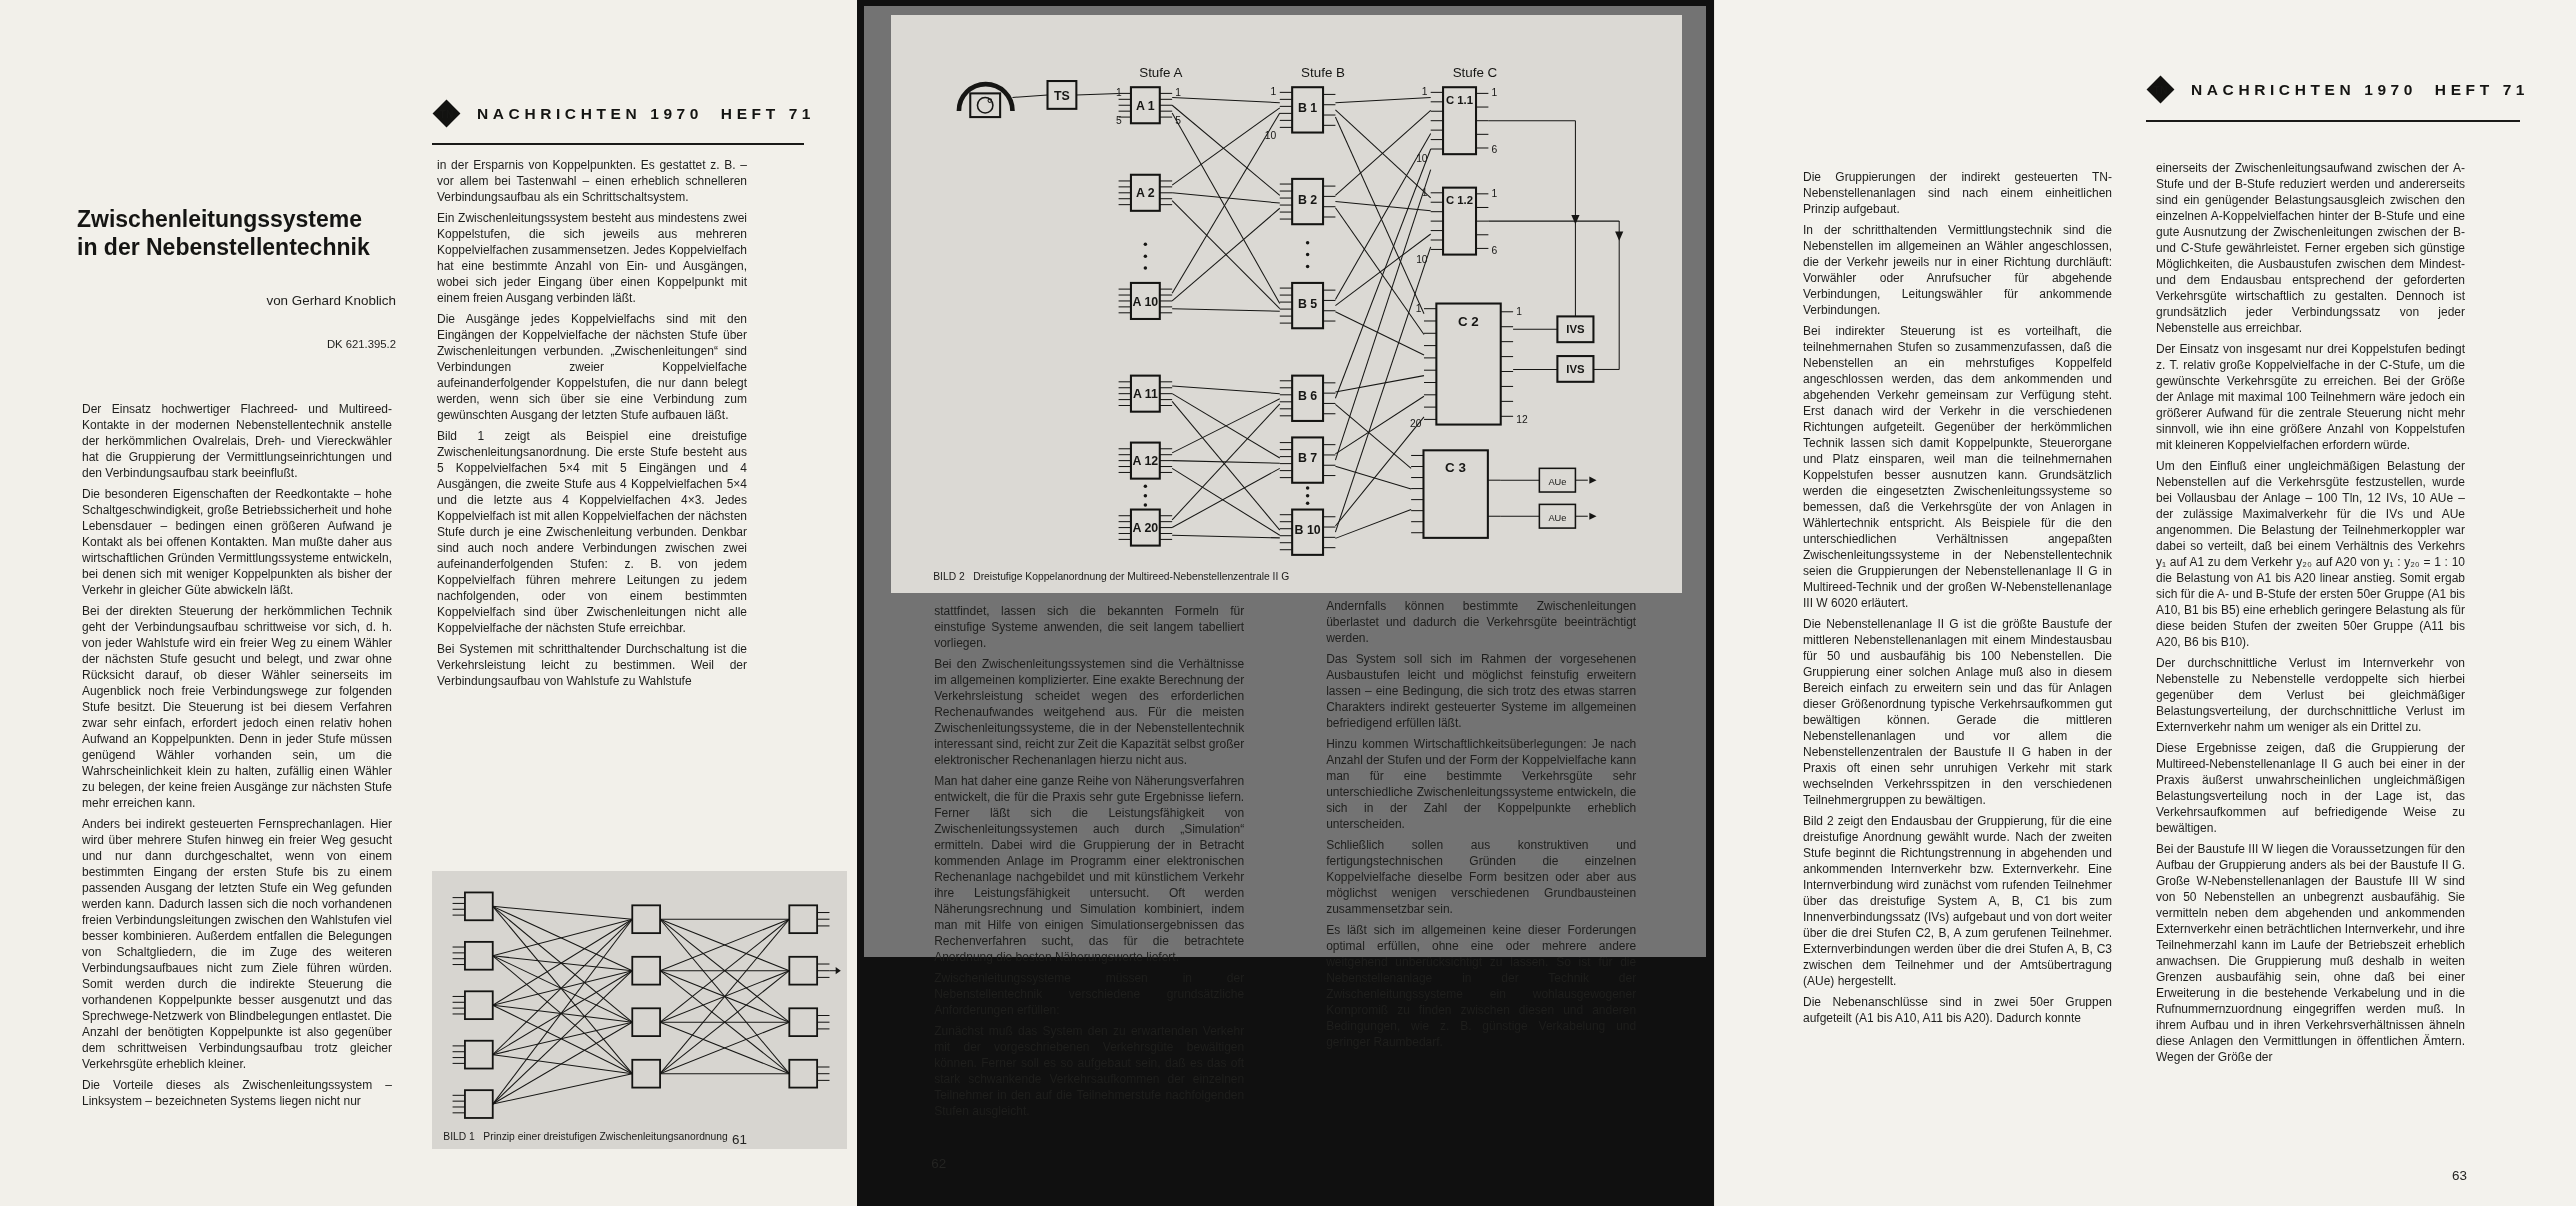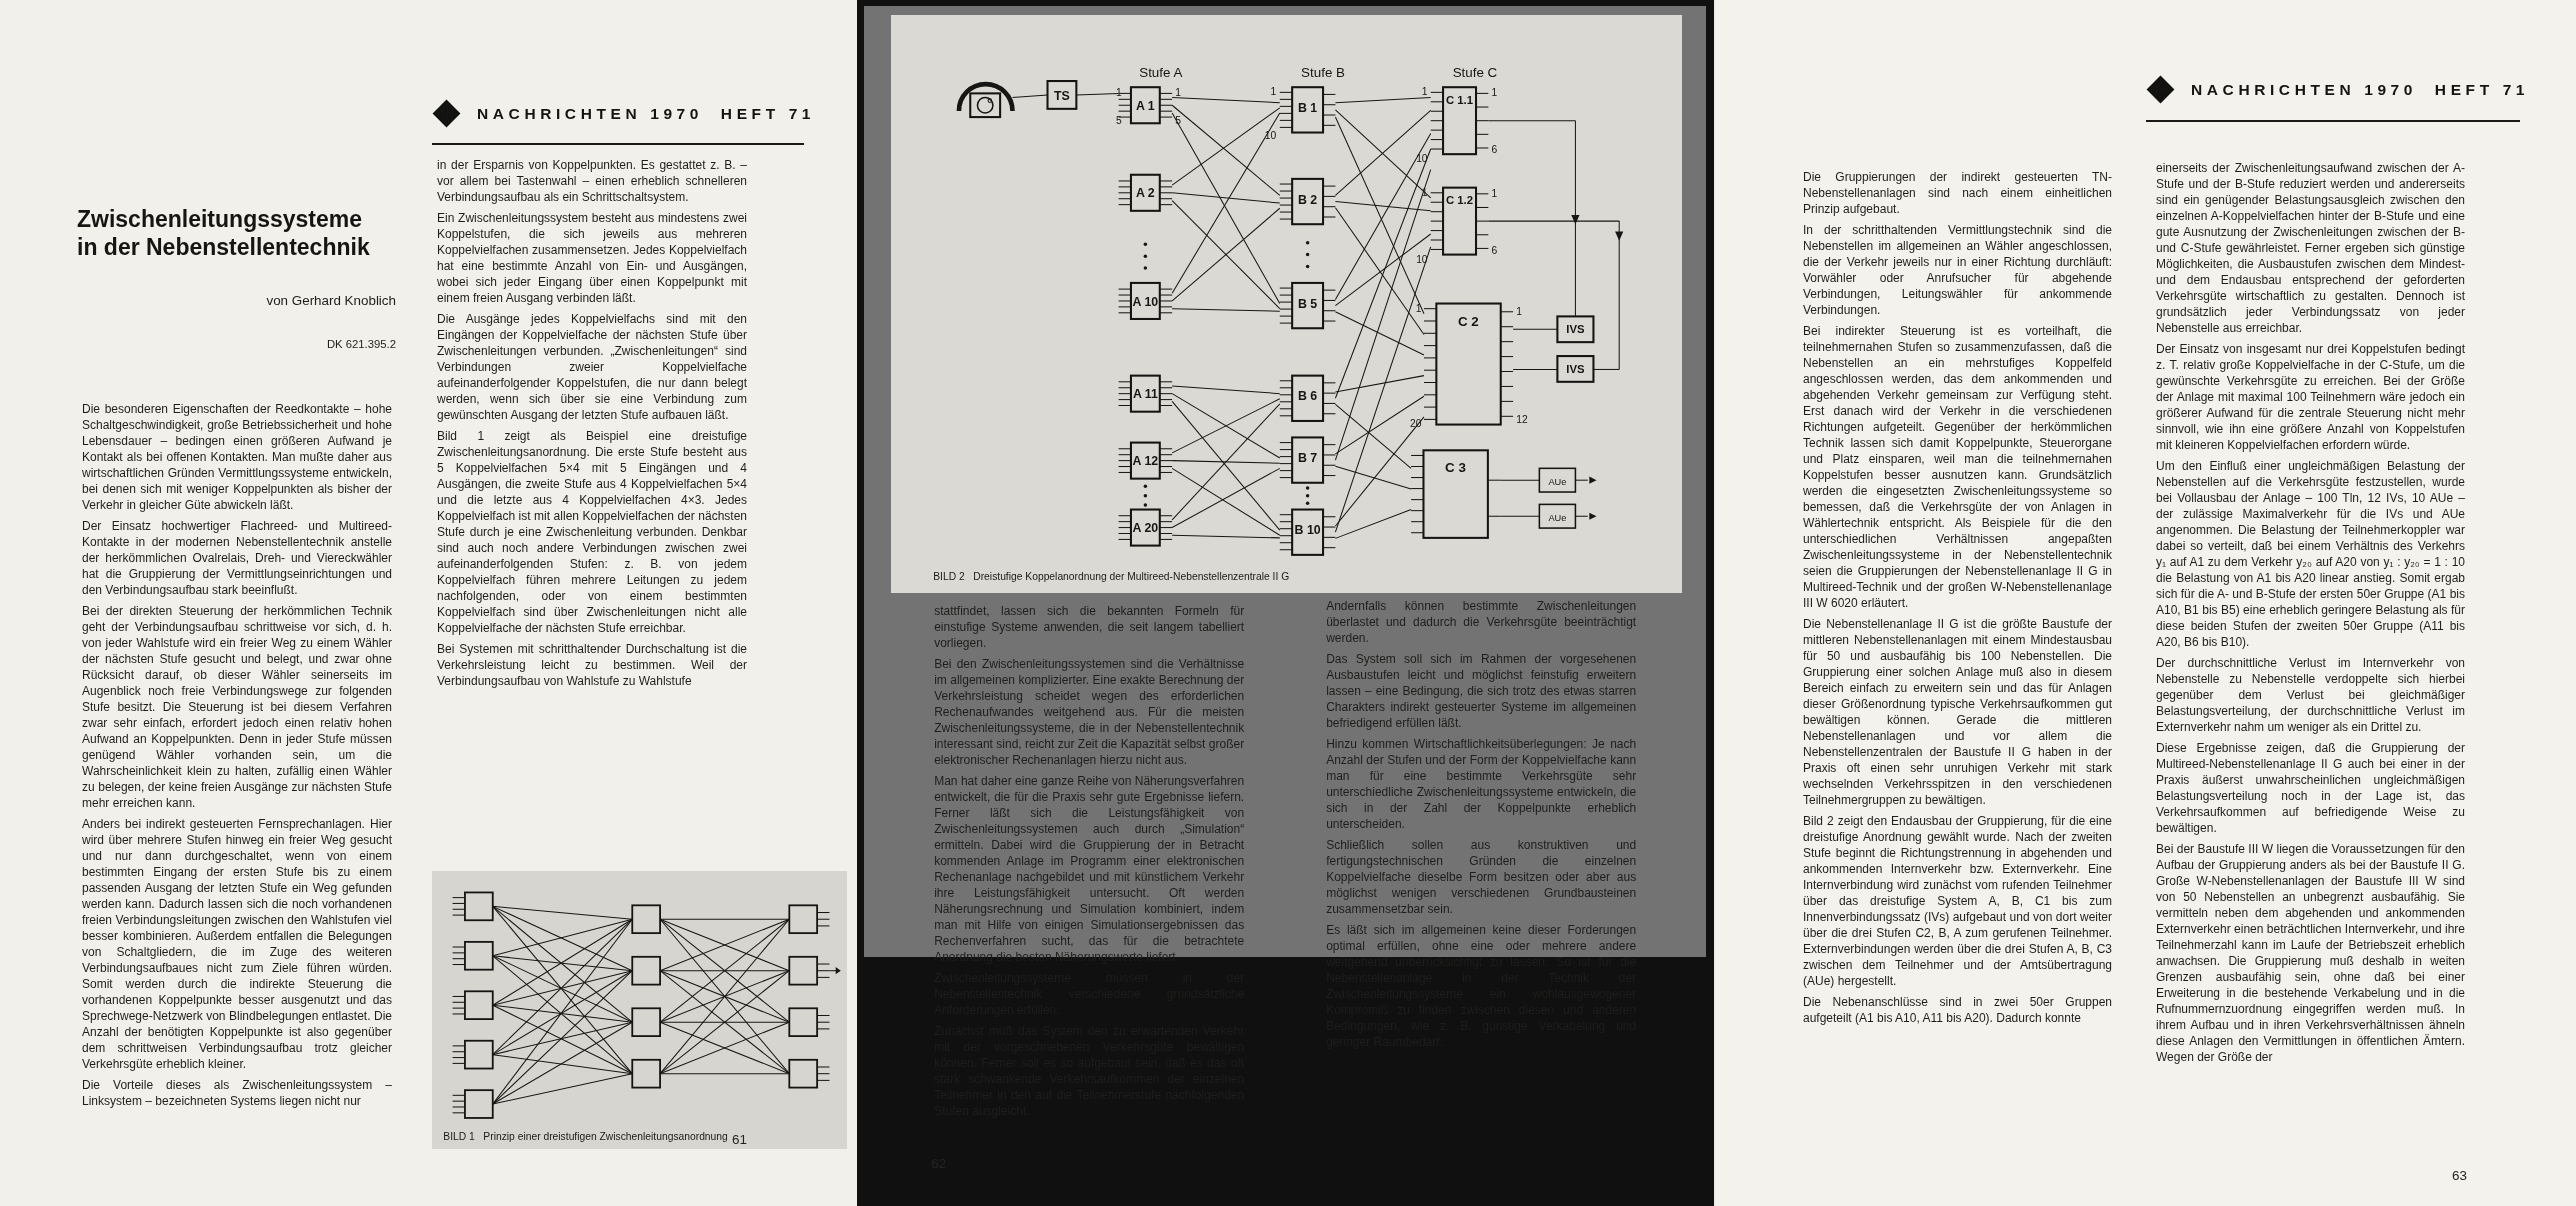--- a/index.html
+++ b/index.html
@@ -39,22 +39,22 @@
     <div class="hdr-rule" style="left:432px;top:143px;width:372px;"></div>
 
     <div class="title" style="left:77px;top:205px;">
       <div>Zwischenleitungssysteme</div>
       <div>in der Nebenstellentechnik</div>
     </div>
     <div class="byline" style="left:77px;top:293px;width:319px;">von Gerhard Knoblich</div>
     <div class="dk" style="left:77px;top:338px;width:319px;">DK 621.395.2</div>
 
     <div class="col" style="left:77px;top:396px;width:320px;">
+        <p>Der Einsatz hochwertiger Flachreed- und Multireed-Kontakte in der modernen Nebenstellentechnik anstelle der herkömmlichen Ovalrelais, Dreh- und Viereckwähler hat die Gruppierung der Vermittlungseinrichtungen und den Verbindungsaufbau stark beeinflußt.</p>
         <p>Die besonderen Eigenschaften der Reedkontakte – hohe Schaltgeschwindigkeit, große Betriebssicherheit und hohe Lebensdauer – bedingen einen größeren Aufwand je Kontakt als bei offenen Kontakten. Man mußte daher aus wirtschaftlichen Gründen Vermittlungssysteme entwickeln, bei denen sich mit weniger Koppelpunkten als bisher der Verkehr in gleicher Güte abwickeln läßt.</p>
-        <p>Der Einsatz hochwertiger Flachreed- und Multireed-Kontakte in der modernen Nebenstellentechnik anstelle der herkömmlichen Ovalrelais, Dreh- und Viereckwähler hat die Gruppierung der Vermittlungseinrichtungen und den Verbindungsaufbau stark beeinflußt.</p>
         <p>Bei der direkten Steuerung der herkömmlichen Technik geht der Verbindungsaufbau schrittweise vor sich, d. h. von jeder Wahlstufe wird ein freier Weg zu einem Wähler der nächsten Stufe gesucht und belegt, und zwar ohne Rücksicht darauf, ob dieser Wähler seinerseits im Augenblick noch freie Verbindungswege zur folgenden Stufe besitzt. Die Steuerung ist bei diesem Verfahren zwar sehr einfach, erfordert jedoch einen relativ hohen Aufwand an Koppelpunkten. Denn in jeder Stufe müssen genügend Wähler vorhanden sein, um die Wahrscheinlichkeit klein zu halten, zufällig einen Wähler zu belegen, der keine freien Ausgänge zur nächsten Stufe mehr erreichen kann.</p>
         <p>Anders bei indirekt gesteuerten Fernsprechanlagen. Hier wird über mehrere Stufen hinweg ein freier Weg gesucht und nur dann durchgeschaltet, wenn von einem bestimmten Eingang der ersten Stufe bis zu einem passenden Ausgang der letzten Stufe ein Weg gefunden werden kann. Dadurch lassen sich die noch vorhandenen freien Verbindungsleitungen zwischen den Wahlstufen viel besser kombinieren. Außerdem entfallen die Belegungen von Schaltgliedern, die im Zuge des weiteren Verbindungsaufbaues nicht zum Ziele führen würden. Somit werden durch die indirekte Steuerung die vorhandenen Koppelpunkte besser ausgenutzt und das Sprechwege-Netzwerk von Blindbelegungen entlastet. Die Anzahl der benötigten Koppelpunkte ist also gegenüber dem schrittweisen Verbindungsaufbau trotz gleicher Verkehrsgüte erheblich kleiner.</p>
         <p>Die Vorteile dieses als Zwischenleitungssystem – Linksystem – bezeichneten Systems liegen nicht nur</p>
       </div>
     <div class="col" style="left:432px;top:152px;width:320px;">
         <p>in der Ersparnis von Koppelpunkten. Es gestattet z. B. – vor allem bei Tastenwahl – einen erheblich schnelleren Verbindungsaufbau als ein Schrittschaltsystem.</p>
         <p>Ein Zwischenleitungssystem besteht aus mindestens zwei Koppelstufen, die sich jeweils aus mehreren Koppelvielfachen zusammensetzen. Jedes Koppelvielfach hat eine bestimmte Anzahl von Ein- und Ausgängen, wobei sich jeder Eingang über einen Koppelpunkt mit einem freien Ausgang verbinden läßt.</p>
         <p>Die Ausgänge jedes Koppelvielfachs sind mit den Eingängen der Koppelvielfache der nächsten Stufe über Zwischenleitungen verbunden. „Zwischenleitungen“ sind Verbindungen zweier Koppelvielfache aufeinanderfolgender Koppelstufen, die nur dann belegt werden, wenn sich über sie eine Verbindung zum gewünschten Ausgang der letzten Stufe aufbauen läßt.</p>
         <p>Bild 1 zeigt als Beispiel eine dreistufige Zwischenleitungsanordnung. Die erste Stufe besteht aus 5 Koppelvielfachen 5×4 mit 5 Eingängen und 4 Ausgängen, die zweite Stufe aus 4 Koppelvielfachen 5×4 und die letzte aus 4 Koppelvielfachen 4×3. Jedes Koppelvielfach ist mit allen Koppelvielfachen der nächsten Stufe durch je eine Zwischenleitung verbunden. Denkbar sind auch noch andere Verbindungen zwischen zwei aufeinanderfolgenden Stufen: z. B. von jedem Koppelvielfach führen mehrere Leitungen zu jedem nachfolgenden, oder von einem bestimmten Koppelvielfach sind über Zwischenleitungen nicht alle Koppelvielfache der nächsten Stufe erreichbar.</p>
         <p>Bei Systemen mit schritthaltender Durchschaltung ist die Verkehrsleistung leicht zu bestimmen. Weil der Verbindungsaufbau von Wahlstufe zu Wahlstufe</p>

